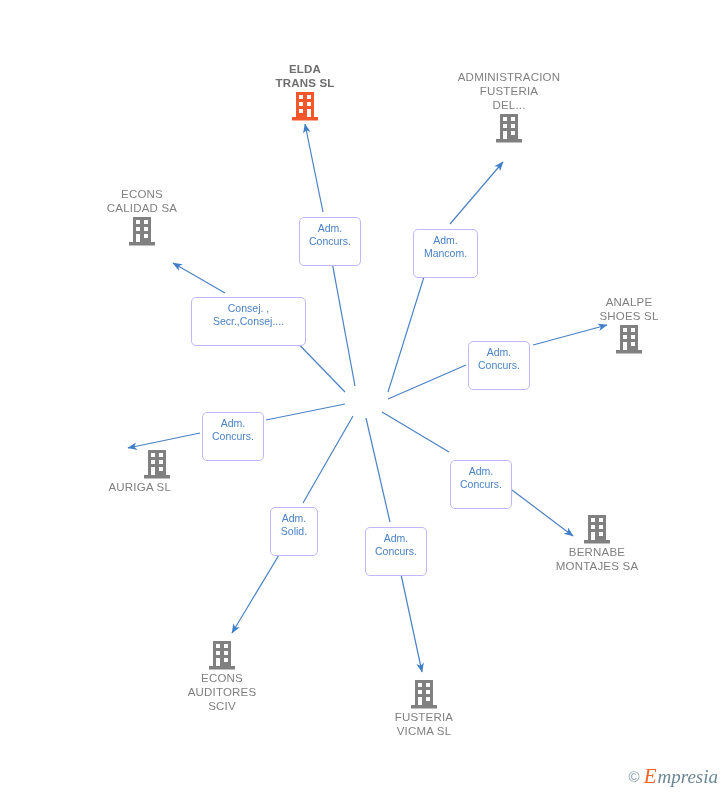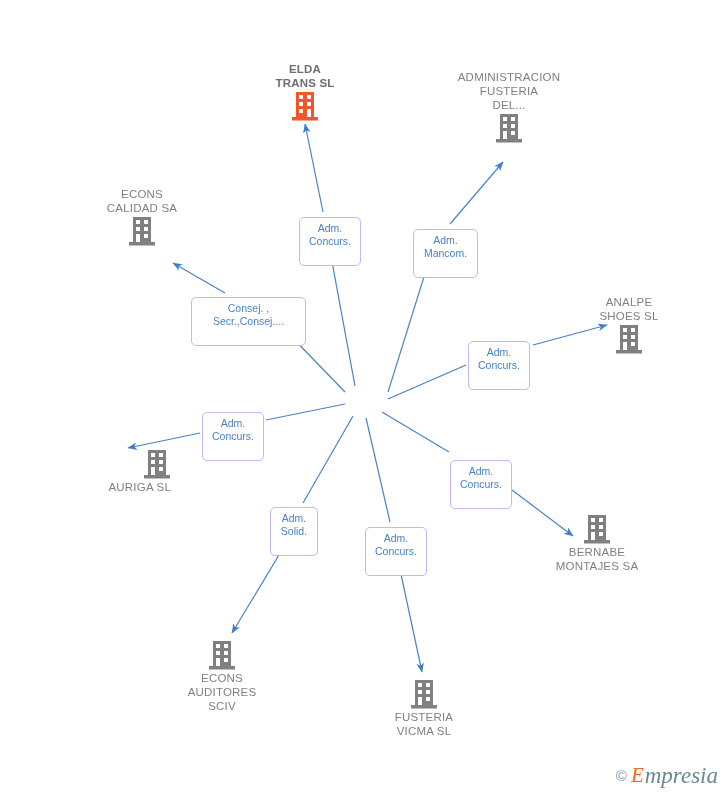--- a/index.html
+++ b/index.html
@@ -78,21 +78,21 @@
   .wm-e {
     font-family: "Liberation Serif", serif;
     font-style: italic;
     font-size: 21px;
     color: #f26522;
     line-height: 1;
   }
   .wm-rest {
     font-family: "Liberation Serif", serif;
     font-style: italic;
-    font-size: 23px;
+    font-size: 19px;
     color: #6b8794;
     line-height: 1;
     margin-left: -3px;
   }
 </style>
 </head>
 <body>
 
 <div id="canvas">
 

